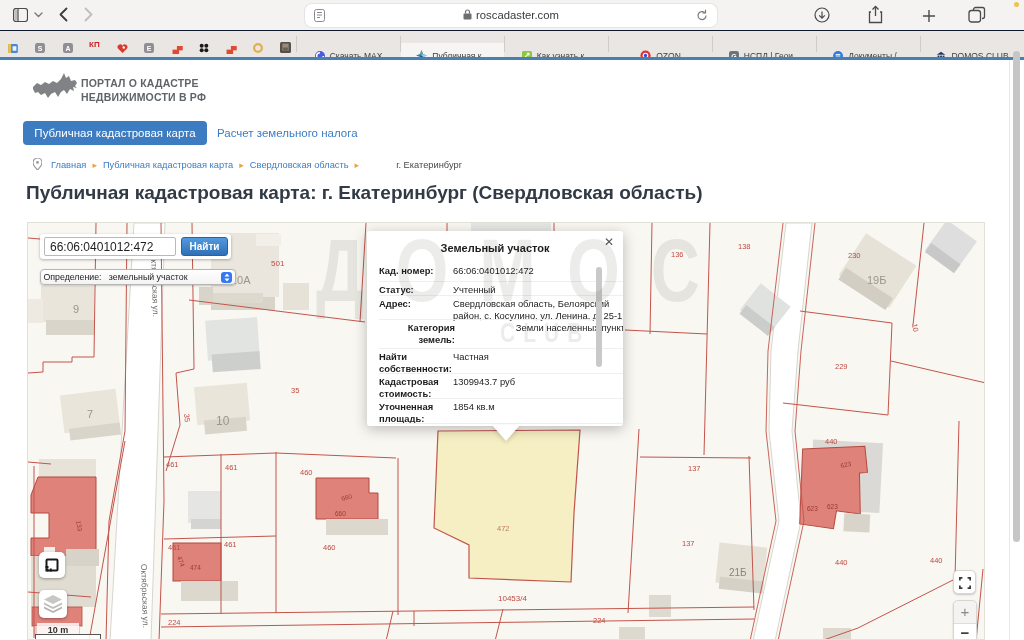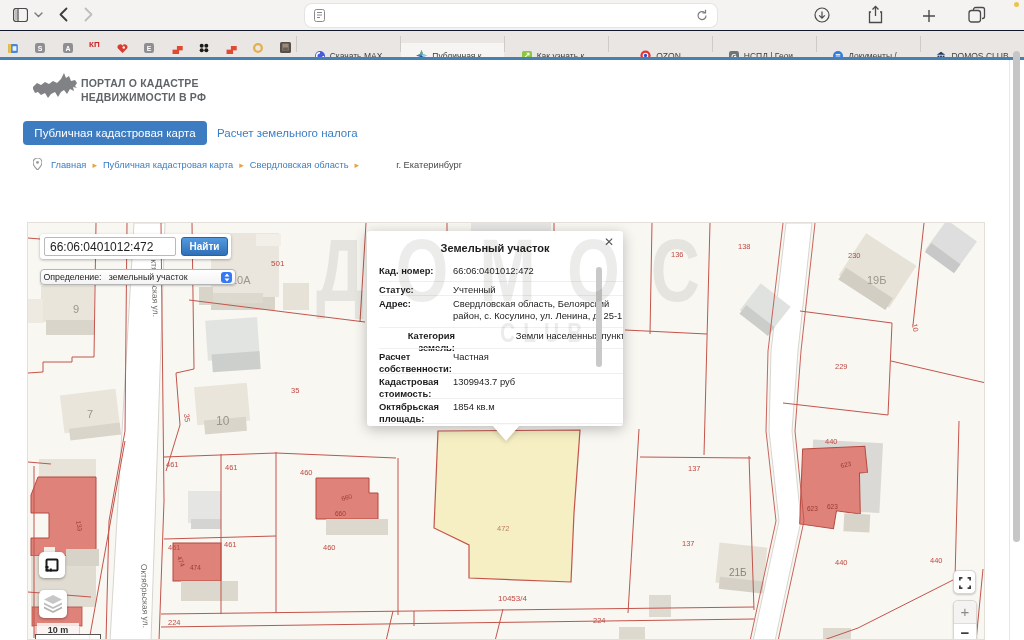--- a/index.html
+++ b/index.html
@@ -71,20 +71,24 @@
   <svg class="tb-ic" style="left:84px; top:7px;" width="9" height="15" viewBox="0 0 9 15">
       <path d="M1.5,1.5 L7.5,7.5 L1.5,13.5" fill="none" stroke="#bebebe" stroke-width="1.8" stroke-linecap="round" stroke-linejoin="round"></path>
     </svg>
   <div id="addrbar">
     <svg style="position:absolute; left:9px; top:5px;" width="11" height="13" viewBox="0 0 11 13">
         <rect x="0.5" y="0.5" width="10" height="12" rx="2" fill="none" stroke="#8a8a8c" stroke-width="1"></rect>
         <line x1="3" y1="3.5" x2="8" y2="3.5" stroke="#8a8a8c"></line>
         <line x1="3" y1="6" x2="8" y2="6" stroke="#8a8a8c"></line>
         <line x1="3" y1="8.5" x2="6" y2="8.5" stroke="#8a8a8c"></line>
       </svg>
+    <div id="addrtext"><svg style="vertical-align:-1px; margin-right:4px;" width="9" height="11" viewBox="0 0 9 11">
+          <rect x="0.5" y="4.5" width="8" height="6" rx="1" fill="#6e6e70"></rect>
+          <path d="M2.5,4.5 V3 a2,2 0 0 1 4,0 V4.5" fill="none" stroke="#6e6e70" stroke-width="1.2"></path>
+        </svg>roscadaster.com</div>
     <svg style="position:absolute; right:9px; top:5px;" width="12" height="13" viewBox="0 0 12 13">
         <path d="M10,6.5 a4,4 0 1 1 -1.2,-2.8" fill="none" stroke="#7a7a7c" stroke-width="1.2"></path>
         <path d="M9.5,0.8 L9.5,4 L6.4,4" fill="none" stroke="#7a7a7c" stroke-width="1.2"></path>
       </svg>
   </div>
   <svg class="tb-ic" style="left:814px; top:7px;" width="16" height="16" viewBox="0 0 16 16">
       <circle cx="8" cy="8" r="7" fill="none" stroke="#4a4a4c" stroke-width="1.2"></circle>
       <path d="M8,4.5 V11 M5.2,8.4 L8,11.2 L10.8,8.4" fill="none" stroke="#4a4a4c" stroke-width="1.2"></path>
     </svg>
   <svg class="tb-ic" style="left:868px; top:5px;" width="15" height="19" viewBox="0 0 15 19">
@@ -195,20 +199,21 @@
         <path d="M0,15 L4,11 L8,13 L12,10 L16,12 L20,9 L24,11 L28,7 L31,1 L33,6 L36,4 L38,9 L42,8 L44,11 L42,14 L44,16 L40,15 L41,19 L37,17 L34,22 L31,18 L28,20 L25,25 L22,20 L18,22 L15,26 L12,21 L8,23 L5,20 L2,21 L0,17 Z" fill="#808285"></path>
       </svg></div>
   <div id="logo-t1">ПОРТАЛ О КАДАСТРЕ</div>
   <div id="logo-t2">НЕДВИЖИМОСТИ В РФ</div>
   <div id="navbtn">Публичная кадастровая карта</div>
   <div id="navlink">Расчет земельного налога</div>
   <div id="crumbs"><svg style="vertical-align:-2px; margin-right:9px;" width="9" height="12" viewBox="0 0 9 12">
         <path d="M4.5,0 A4.5,4.5 0 0 1 9,4.5 C9,7.5 4.5,12 4.5,12 C4.5,12 0,7.5 0,4.5 A4.5,4.5 0 0 1 4.5,0 Z" fill="none" stroke="#9a9a9a" stroke-width="1.2"></path>
         <circle cx="4.5" cy="4.4" r="1.4" fill="#9a9a9a"></circle>
       </svg>Главная<span class="arr">▸</span>Публичная кадастровая карта<span class="arr">▸</span>Свердловская область<span class="arr">▸</span><span class="last">г. Екатеринбург</span></div>
+  <div id="h1">Публичная кадастровая карта: г. Екатеринбург (Свердловская область)</div>
   <div id="map">
     <svg id="mapsvg" width="958" height="418" viewBox="27 222 958 418">
       <g id="roads">
         <polygon points="133,222 164,222 150,640 109,640" fill="#ffffff" stroke="#d8d5cf" stroke-width="1"></polygon>
         <polygon points="785,222 811,222 797,350 791,430 800,520 780,612 774,640 752,640 758,612 778,520 768,430 770,350" fill="#ffffff" stroke="#d8d5cf" stroke-width="1"></polygon>
       </g>
       <g id="bldg">
         <rect x="40" y="285" width="53" height="36" fill="#e9e5db"></rect>
         <rect x="45" y="319" width="48" height="15" fill="#d9d5ca"></rect>
         <rect x="27" y="298" width="15" height="24" fill="#eeeae1"></rect>
@@ -368,34 +373,34 @@
           <span class="pv">66:06:0401012:472</span>
         </div>
       <div class="prow" style="top:50px;">
           <span class="pl">Статус:</span>
           <span class="pv">Учтенный</span>
         </div>
       <div class="prow" style="top:64px;">
           <span class="pl">Адрес:</span>
           <span class="pv">Свердловская область, Белоярский район, с. Косулино, ул. Ленина, д. 25-1</span>
         </div>
-      <div class="prow" style="top:96px;text-align:right;">
+      <div class="prow" style="top:88px;text-align:right;">
           <span class="pl">Категория земель:</span>
           <span class="pv">Земли населенных пунктов</span>
         </div>
       <div class="prow" style="top:117px;">
-          <span class="pl">Расчет собственности:</span>
+          <span class="pl">Найти собственности:</span>
           <span class="pv">Частная</span>
         </div>
       <div class="prow" style="top:142px;">
           <span class="pl">Кадастровая стоимость:</span>
           <span class="pv">1309943.7 руб</span>
         </div>
       <div class="prow" style="top:167px;">
-          <span class="pl">Октябрьская площадь:</span>
+          <span class="pl">Уточненная площадь:</span>
           <span class="pv">1854 кв.м</span>
         </div>
       <div class="prow" style="top:192px;"></div>
       <div id="pscroll"></div>
     </div>
     <div id="popup-arrow"></div>
     <div id="searchbox">
       <div id="searchinput">66:06:0401012:472</div>
       <div id="searchbtn">Найти</div>
     </div>

